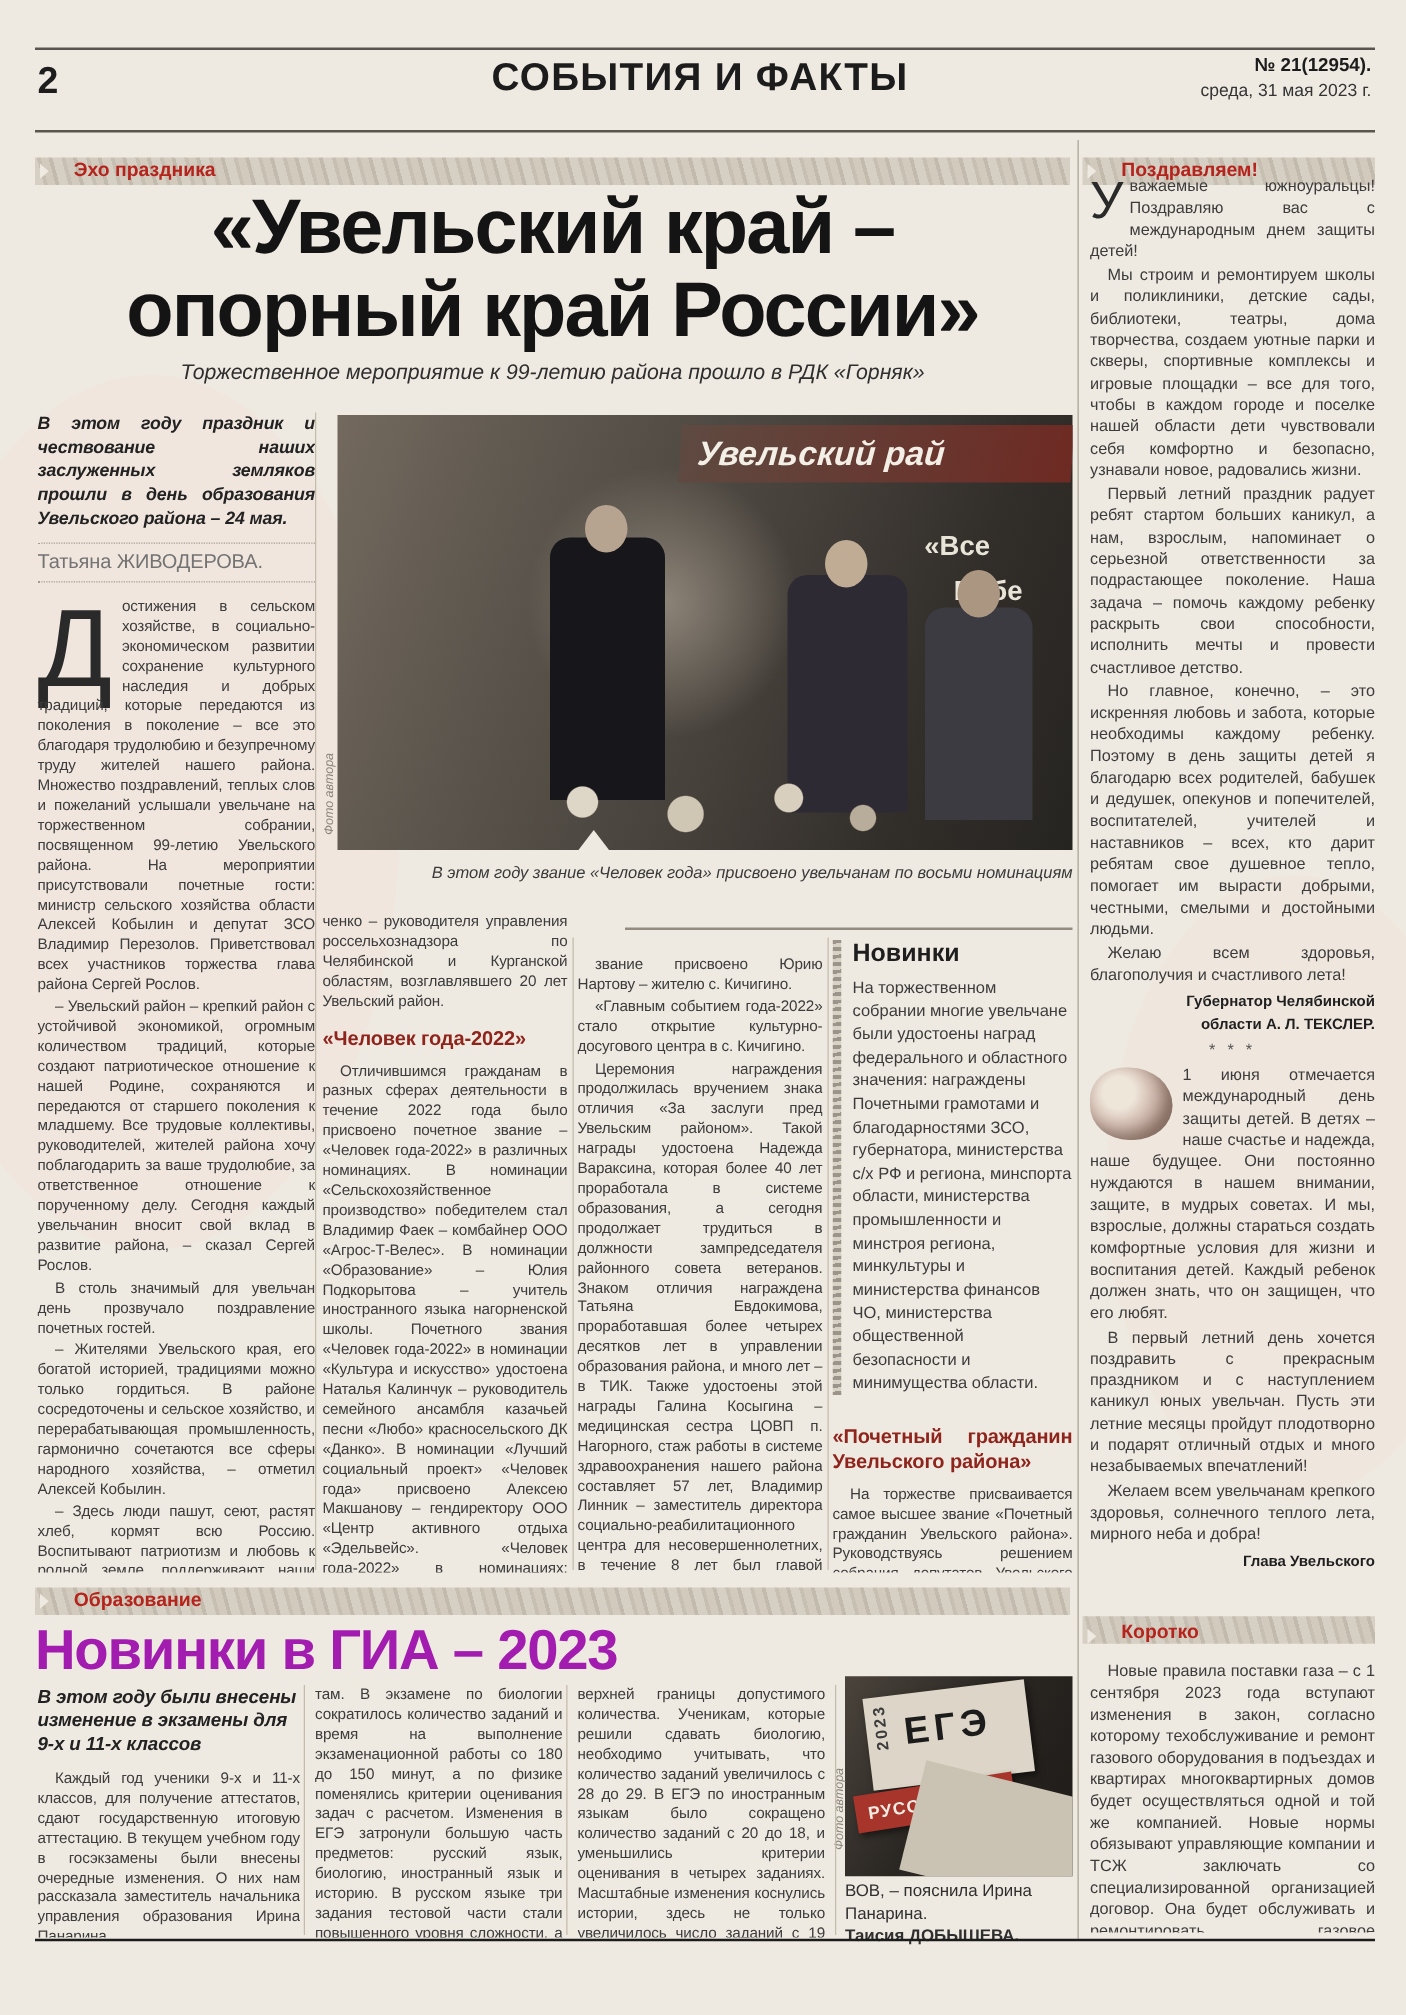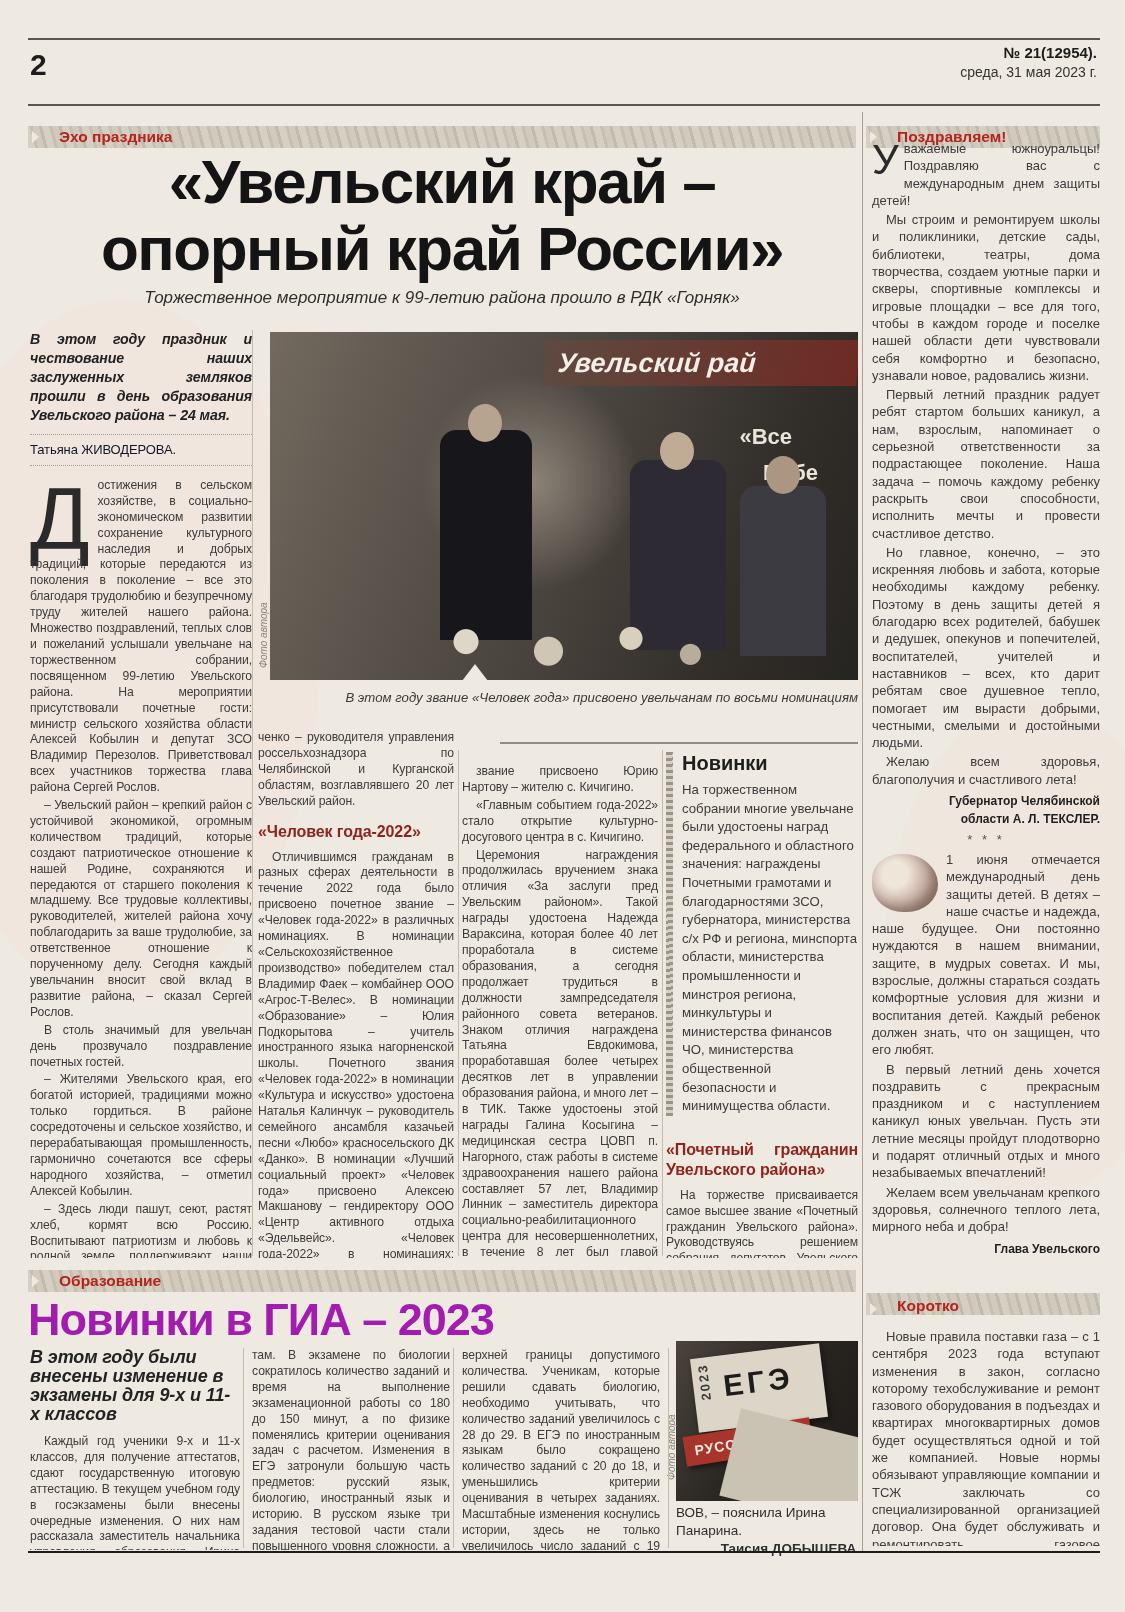--- a/index.html
+++ b/index.html
@@ -24,21 +24,21 @@
 
   
   .headline{position:absolute;left:26px;top:148px;width:832px;text-align:center;font-size:62px;line-height:67px;font-weight:800;letter-spacing:-1.5px;color:#141414;white-space:pre-line;}
   .subtitle{position:absolute;left:30px;top:288px;width:824px;text-align:center;font-style:italic;font-size:17px;color:#2e2e2e;}
 
   .bt{font-size:12.2px;line-height:15.9px;text-align:justify;letter-spacing:-0.1px;}
   .bt p{margin:0 0 2px;text-indent:14px;}
   .bt p.ni{text-indent:0;}
   .col{position:absolute;overflow:hidden;}
   .lead{font-weight:700;font-style:italic;font-size:14.2px;line-height:19px;text-align:justify;color:#222;margin-bottom:9px;}
-  .author{border-top:1px dotted #a39c90;border-bottom:1px dotted #a39c90;padding:7px 0;font-size:13px;color:#0f172a;margin-bottom:12px;}
+  .author{border-top:1px dotted #a39c90;border-bottom:1px dotted #a39c90;padding:7px 0;font-size:16px;color:#737373;margin-bottom:12px;}
   .dropcap{float:left;font-size:88px;line-height:74px;padding:4px 8px 0 0;color:#2a2a2a;font-weight:500;}
   .dropcap2{float:left;font-size:42px;line-height:36px;padding:2px 5px 0 0;color:#2a2a2a;font-weight:500;}
   .subhead{font-weight:800;color:#8f241c;font-size:16px;line-height:20px;margin:12px 0 8px;text-indent:0;}
 
   
   .photo-main{position:absolute;left:270px;top:332px;width:588px;height:348px;background:linear-gradient(110deg,#73695e 0%,#5a544c 28%,#46413b 55%,#322e2a 78%,#262421 100%);overflow:hidden;}
   .ph-banner{position:absolute;right:0;top:8px;width:300px;height:46px;background:linear-gradient(100deg,#5e4a41,#6e2a23);transform:skewX(-4deg);display:flex;align-items:center;padding-left:14px;}
   .ph-banner span{color:#f3efe6;font-weight:800;font-style:italic;font-size:27px;white-space:nowrap;}
   .ph-txt1{position:absolute;right:66px;top:92px;color:#e9e4d8;font-weight:700;font-size:22px;}
   .ph-txt2{position:absolute;right:40px;top:128px;color:#e9e4d8;font-weight:700;font-size:22px;}
@@ -66,41 +66,42 @@
   .congrats .bt2 p{margin:0 0 2px;text-indent:14px;font-size:13px;line-height:17.3px;text-align:justify;}
   .congrats .bt2 p.ni{text-indent:0;}
   .sig{font-weight:800;text-align:right;font-size:12px;line-height:18px;color:#1f1f1f;white-space:pre-line;margin:4px 0 4px;}
   .stars{text-align:center;color:#555;font-size:13px;letter-spacing:3px;margin:4px 0;}
   .flower{float:left;width:66px;height:58px;margin:3px 8px 2px 0;border-radius:45% 55% 50% 50%;
     background:radial-gradient(circle at 35% 35%,#efe6da 0 22%,#d3bdb2 45%,#a98f84 72%,#8d796f 100%);
     box-shadow:inset -6px -6px 10px rgba(80,60,50,.35);}
 
   
   .edu-headline{position:absolute;left:28px;top:1294px;width:700px;font-size:45px;font-weight:800;letter-spacing:-1px;color:#a21caf;}
-  .edu-lead{font-weight:700;font-style:italic;font-size:18px;line-height:19px;text-align:left;color:#222;margin-bottom:10px;}
+  .edu-lead{font-weight:700;font-style:italic;font-size:15px;line-height:19px;text-align:left;color:#222;margin-bottom:10px;}
   .photo-ege{position:absolute;left:676px;top:1341px;width:182px;height:160px;background:linear-gradient(120deg,#4a443c 0%,#2b2723 45%,#1d1a17 100%);overflow:hidden;}
   .ege-card{position:absolute;left:18px;top:10px;width:130px;height:74px;background:#ddd6c8;transform:rotate(-7deg);box-shadow:2px 3px 6px rgba(0,0,0,.5);}
   .ege-year{position:absolute;left:4px;top:6px;font-size:13px;font-weight:700;color:#3c3c3c;writing-mode:vertical-rl;transform:rotate(180deg);letter-spacing:2px;}
   .ege-word{position:absolute;left:30px;top:14px;font-size:30px;font-weight:800;color:#1c1c1c;letter-spacing:4px;}
   .ege-red{position:absolute;left:8px;top:86px;width:128px;height:30px;background:#a8352c;transform:rotate(-9deg);display:flex;align-items:center;box-shadow:2px 3px 5px rgba(0,0,0,.5);}
   .ege-red span{color:#f1ece2;font-weight:800;font-size:14px;margin-left:10px;letter-spacing:1px;}
   .ege-paper{position:absolute;right:-20px;bottom:-14px;width:150px;height:90px;background:#cac2b2;transform:rotate(14deg);}
   .edu-caption{position:absolute;left:676px;top:1504px;width:184px;font-size:13.5px;line-height:18px;color:#2f2f2f;}
-  .edu-caption .auth{font-weight:800;text-align:right;}
+  .edu-caption .auth{font-weight:800;text-align:left;}
 </style>
 </head>
 <body>
 
 <div class="page">
 
   <div class="tint" style="left:-80px;top:300px;width:400px;height:700px;background:#f3d9d2;opacity:.18;"></div>
   <div class="tint" style="right:-60px;top:700px;width:300px;height:500px;background:#f3d9d2;opacity:.15;"></div>
 
   <div class="rule" style="left:28px;top:38px;width:1072px;"></div>
   <div class="pagenum">2</div>
+  <div class="section-title">СОБЫТИЯ И ФАКТЫ</div>
   <div class="issue">
     <div class="issue-no">№ 21(12954).</div>
     <div class="issue-date">среда, 31 мая 2023 г.</div>
   </div>
   <div class="rule" style="left:28px;top:104px;width:1072px;"></div>
 
   <div class="bar" style="left:28px;top:126px;width:828px;">
     <span class="arr"></span>
     <span class="lbl">Эхо праздника</span>
   </div>

